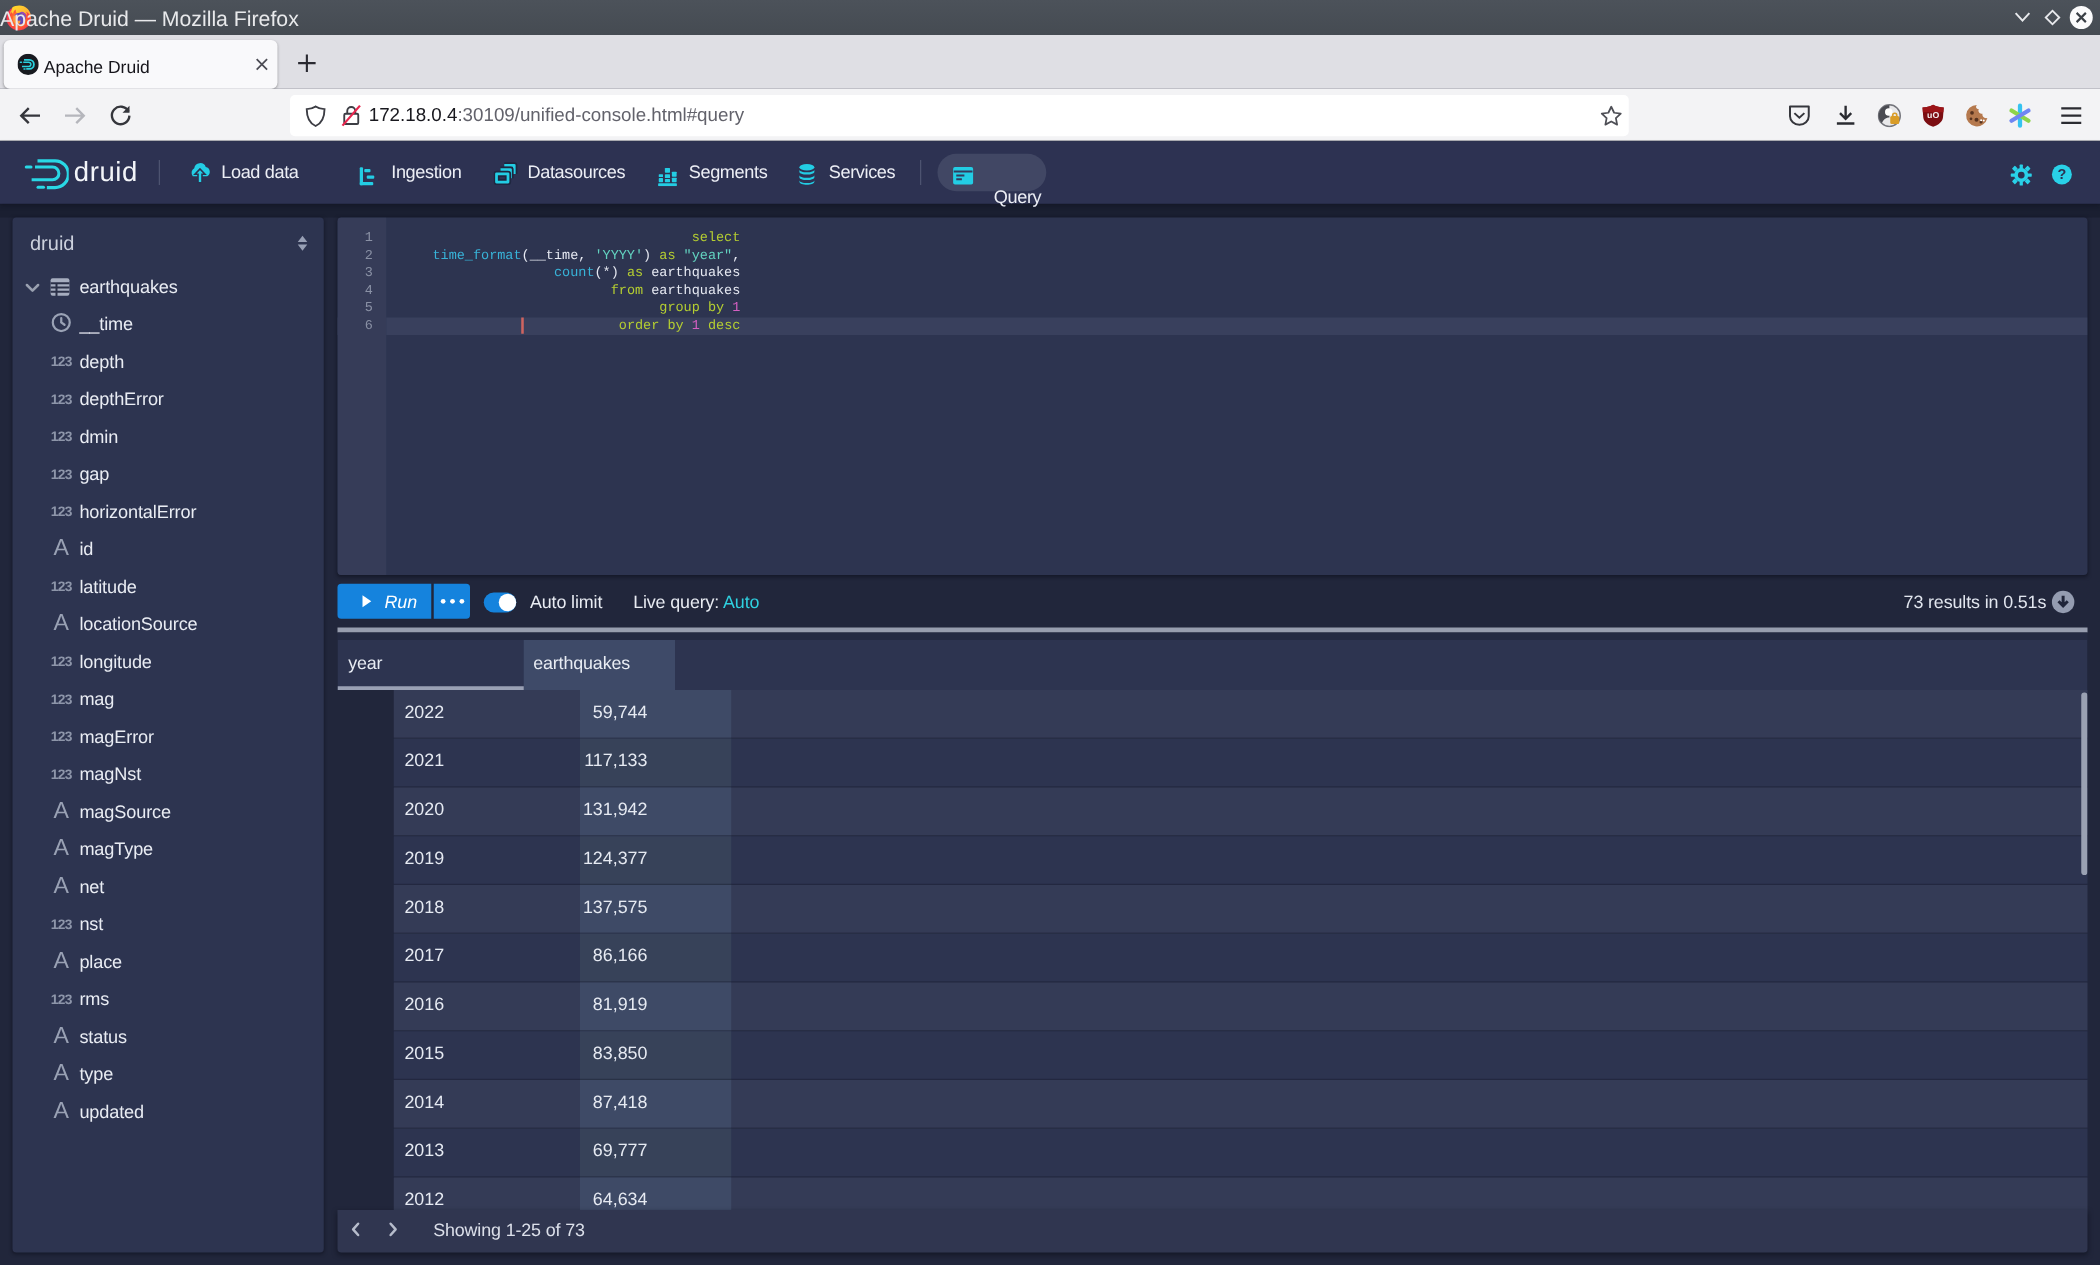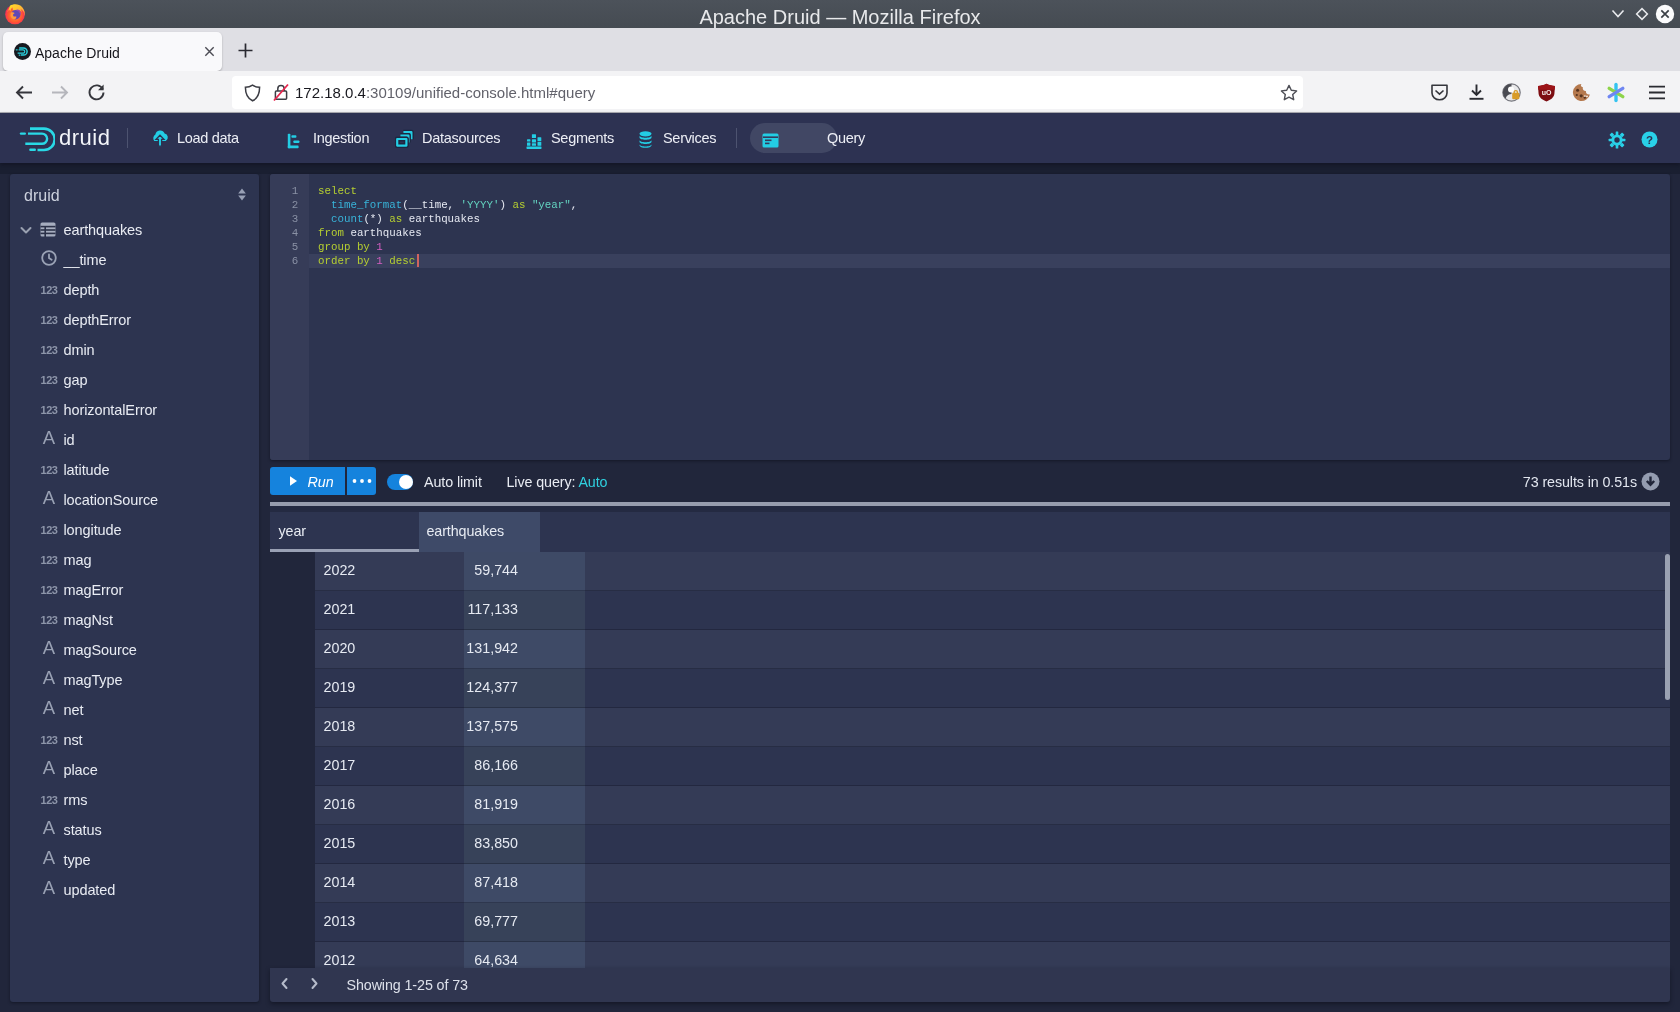--- a/index.html
+++ b/index.html
@@ -4,21 +4,21 @@
 <style>
   * { margin:0; padding:0; box-sizing:border-box; }
   html,body { width:1680px; height:1012px; overflow:hidden; }
   body { font-family:"Liberation Sans", sans-serif; background:#21263b; position:relative; }
   .abs { position:absolute; }
 
   
   #titlebar { left:0; top:0; width:1680px; height:28px; background:linear-gradient(#4c525a,#454b52); }
   #tabbar   { left:0; top:28px; width:1680px; height:43px; background:#dfdfe4; }
   #urlrow   { left:0; top:71px; width:1680px; height:42px; background:#f3f3f5; border-bottom:1px solid #aeafb5; }
-  #title-text { width:100%; top:6px; text-align:center; color:#e8e9eb; font-size:20px; letter-spacing:0; }
+  #title-text { width:100%; top:6px; color:#e8e9eb; font-size:17px; letter-spacing:0; }
   #tab { left:3px; top:3.5px; width:219px; height:39px; background:#f9f9fb; border-radius:5px; box-shadow:0 1px 2px rgba(0,0,0,.25); }
   #tab-title { left:32px; top:13px; font-size:14px; color:#16151b; }
   #tab-close { left:200px; top:13.5px; width:13px; height:13px; }
   #newtab { left:238px; top:15px; width:15px; height:15px; }
   #urlinput { left:232px; top:4.5px; width:1071px; height:33px; background:#fff; border-radius:4px; }
   #urltext { left:63px; top:8px; font-size:15px; color:#19191f; white-space:pre; }
   #urltext span { color:#62626b; }
 
   
   #app { left:0; top:113px; width:1680px; height:899px; background:#21263b; }
@@ -34,21 +34,21 @@
   .treerow { left:0; width:249px; height:30px; }
   .tree-label { position:absolute; left:53.5px; top:7px; font-size:14.5px; color:#e9ecf3; letter-spacing:-0.1px; }
   .num-ic { position:absolute; left:29px; top:9px; width:20px; text-align:center; font-size:11px; font-weight:bold; color:#8d95a9; letter-spacing:-.5px; }
   .a-ic { position:absolute; left:29px; top:2px; width:20px; text-align:center; font-size:18.5px; color:#99a1b4; }
 
   
   #main { left:270px; top:61px; width:1400px; height:827px; }
   #editor { left:0; top:0; width:1400px; height:286px; background:#2d3450; border-radius:3px; box-shadow:0 1px 3px rgba(8,10,20,.5); overflow:hidden; font-family:"Liberation Mono", monospace; font-size:10.8px; line-height:14px; }
   #gutter { left:0; top:0; width:39px; height:286px; background:#363c58; color:#8a91a5; text-align:right; padding:9.5px 10.7px 0 0; }
   #gutter div { height:14px; }
-  #code { left:48px; top:9.5px; white-space:pre; color:#e6e9f2; }
+  #code { left:63px; top:9.5px; white-space:pre; color:#e6e9f2;text-align:right; }
   #code div { height:14px; }
   .kw { color:#b5ce31; } .fn { color:#38b3d8; } .st { color:#63d3c0; } .nu { color:#d45fc2; }
   #active-line { left:39px; top:79.5px; width:1361px; height:14px; background:#39405d; }
   #active-gutter { left:0; top:79.5px; width:39px; height:14px; background:#434a66; }
   #cursor { left:147px; top:80px; width:2px; height:13px; background:#cf6460; }
 
   #runbar { left:0; top:286px; width:1400px; height:42px; }
   .bluebtn { position:absolute; background:#1583dd; }
   #divider { left:0; top:328px; width:1400px; height:3.5px; background:#979dae; }
   #tablegap { left:0; top:331.5px; width:1400px; height:6px; background:#242a42; }
@@ -258,21 +258,21 @@
       <div class="abs navtext" style="left:663px;">Services</div>
       <div class="abs" id="query-pill"></div>
       <svg class="abs" style="left:762px;top:19.5px;z-index:2;" width="17" height="15" viewBox="0 0 17 15">
         <rect x="0.5" y="0.5" width="16" height="14" rx="1.5" fill="#23cde4"></rect>
         <g stroke="#343a5c" stroke-width="1.6">
           <path d="M1 4.2 H16"></path>
           <path d="M3 7.3 H9.5"></path>
           <path d="M3 10.4 H7.5"></path>
         </g>
       </svg>
-      <div class="abs navtext" style="left:827px; z-index:2;">Query</div>
+      <div class="abs navtext" style="left:795px; z-index:2;margin-top:20px;">Query</div>
       <svg class="abs" style="left:1608px;top:17.5px;" width="18" height="18" viewBox="0 0 18 18">
         <g fill="#29d1e8">
           <circle cx="9" cy="9" r="5.6"></circle>
           <g>
             <rect x="7.7" y="0.6" width="2.6" height="4" rx="0.5"></rect>
             <rect x="7.7" y="13.4" width="2.6" height="4" rx="0.5"></rect>
             <rect x="0.6" y="7.7" width="4" height="2.6" rx="0.5"></rect>
             <rect x="13.4" y="7.7" width="4" height="2.6" rx="0.5"></rect>
             <rect x="2.2" y="2.2" width="3.4" height="3.4" rx="0.5" transform="rotate(45 3.9 3.9)"></rect>
             <rect x="12.4" y="2.2" width="3.4" height="3.4" rx="0.5" transform="rotate(-45 14.1 3.9)"></rect>

